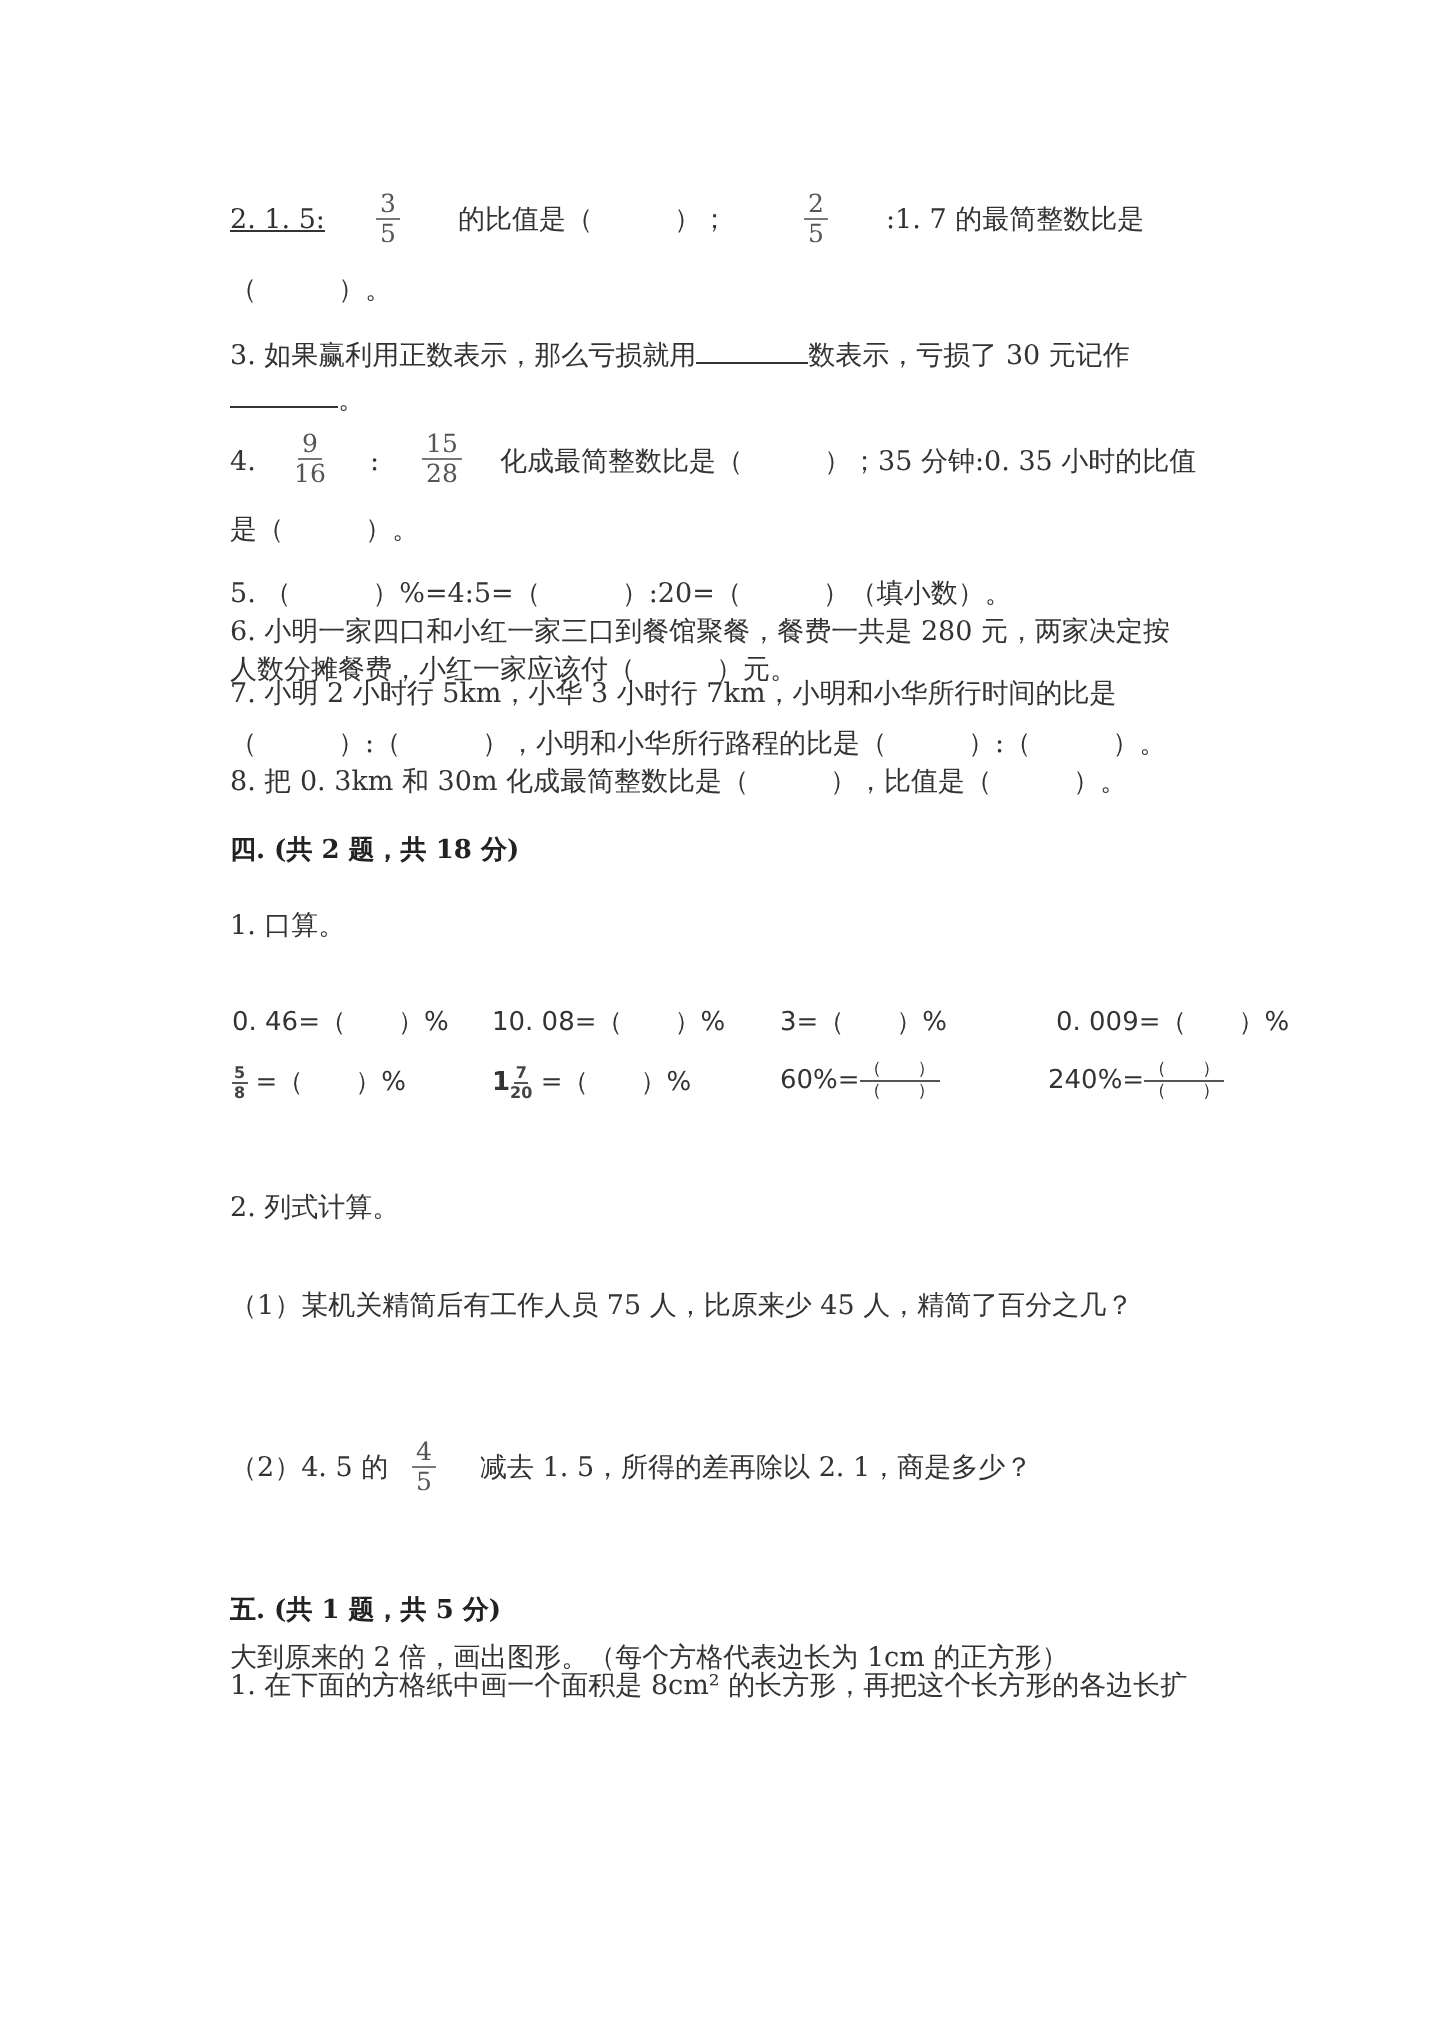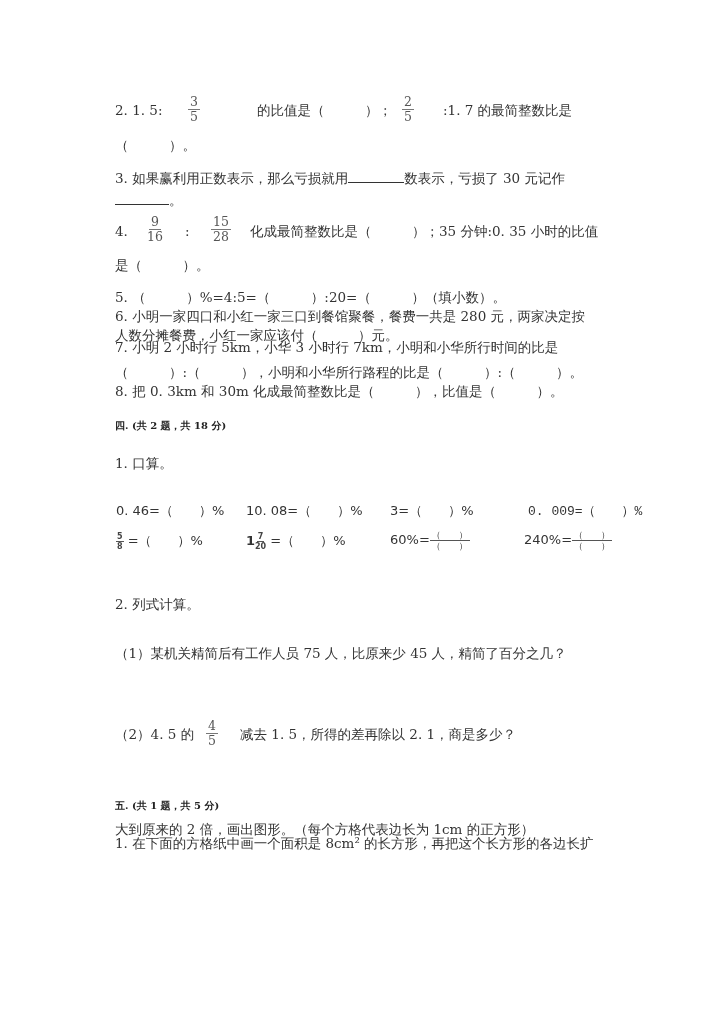--- a/index.html
+++ b/index.html
@@ -8,45 +8,45 @@
     font-family: "DejaVu Serif", "Liberation Serif", serif;
     color: #333333; font-size: 13.5px;
   }
   .line { position: absolute; left: 115px; white-space: nowrap; line-height: 18px; }
   .frac {
     position: absolute; display: inline-flex; flex-direction: column; align-items: center;
     font-size: 12.5px; line-height: 14px; color: #555;
   }
   .frac .num { padding: 0 2px; border-bottom: 1px solid #777; }
   .frac .den { padding: 0 2px; }
-  .heading { font-weight: bold; color: #222; font-size: 10px; }
+  .heading { font-weight: bold; color: #222; font-size: 13px; }
   .calc { position: absolute; white-space: nowrap; font-family: "DejaVu Sans", "Liberation Sans", sans-serif; font-size: 13px; color: #333; }
   .small-frac {
     display: inline-flex; flex-direction: column; align-items: center;
     font-family: "DejaVu Sans", sans-serif; font-size: 8px; line-height: 9px;
     vertical-align: middle; font-weight: bold; color: #444;
   }
   .small-frac .num { border-bottom: 1px solid #555; padding: 0 1px; }
   .blank-frac {
     display: inline-flex; flex-direction: column; align-items: center;
     font-size: 9px; line-height: 10px; vertical-align: middle; width: 40px;
   }
   .blank-frac .num { border-bottom: 1px solid #555; width: 100%; text-align: center; }
   .blank-frac .den { width: 100%; text-align: center; }
   .underline-blank { display: inline-block; border-bottom: 1px solid #333; height: 12px; vertical-align: baseline; }
 </style>
 </head>
 <body>
 
-<div class="line" style="top:101px;">2. 1. 5:</div>
+<div class="line" style="top:101px;text-decoration:underline;">2. 1. 5:</div>
 <div class="frac" style="left:188px; top:95px;">
   <span class="num">3</span>
   <span class="den">5</span>
 </div>
-<div class="line" style="left:229px; top:101px;margin-left:28px;">的比值是（　　　）；</div>
+<div class="line" style="left:229px; top:101px;">的比值是（　　　）；</div>
 <div class="frac" style="left:402px; top:95px;">
   <span class="num">2</span>
   <span class="den">5</span>
 </div>
 <div class="line" style="left:443px; top:101px;">:1. 7 的最简整数比是</div>
 <div class="line" style="top:136px;">（　　　）。</div>
 
 <div class="line" style="top:169px;">
   <span>3. 如果赢利用正数表示，那么亏损就用</span><span class="underline-blank" style="width:56px;"></span><span>数表示，亏损了 30 元记作</span>
 </div>
@@ -73,21 +73,21 @@
 <div class="line" style="top:338px;">7. 小明 2 小时行 5km，小华 3 小时行 7km，小明和小华所行时间的比是</div>
 <div class="line" style="top:363px;">（　　　）:（　　　），小明和小华所行路程的比是（　　　）:（　　　）。</div>
 <div class="line" style="top:382px;">8. 把 0. 3km 和 30m 化成最简整数比是（　　　），比值是（　　　）。</div>
 
 <div class="line heading" style="top:417px;">四. (共 2 题，共 18 分)</div>
 <div class="line" style="top:454px;text-align:center;">1. 口算。</div>
 
 <div class="calc" style="left:116px; top:502px;">0. 46=（　　）%</div>
 <div class="calc" style="left:246px; top:502px;">10. 08=（　　）%</div>
 <div class="calc" style="left:390px; top:502px;">3=（　　）%</div>
-<div class="calc" style="left:528px; top:502px;font-family:Liberation Mono, monospace;">0. 009=（　　）%</div>
+<div class="calc" style="left:528px; top:502px;">0. 009=（　　）%</div>
 
 <div class="calc" style="left:116px; top:532px;">
   <span class="small-frac">
     <span class="num">5</span>
     <span class="den">8</span>
   </span><span> =（　　）%</span>
 </div>
 <div class="calc" style="left:246px; top:532px;">
   <span style="font-weight:bold;">1</span><span class="small-frac">
     <span class="num">7</span>

